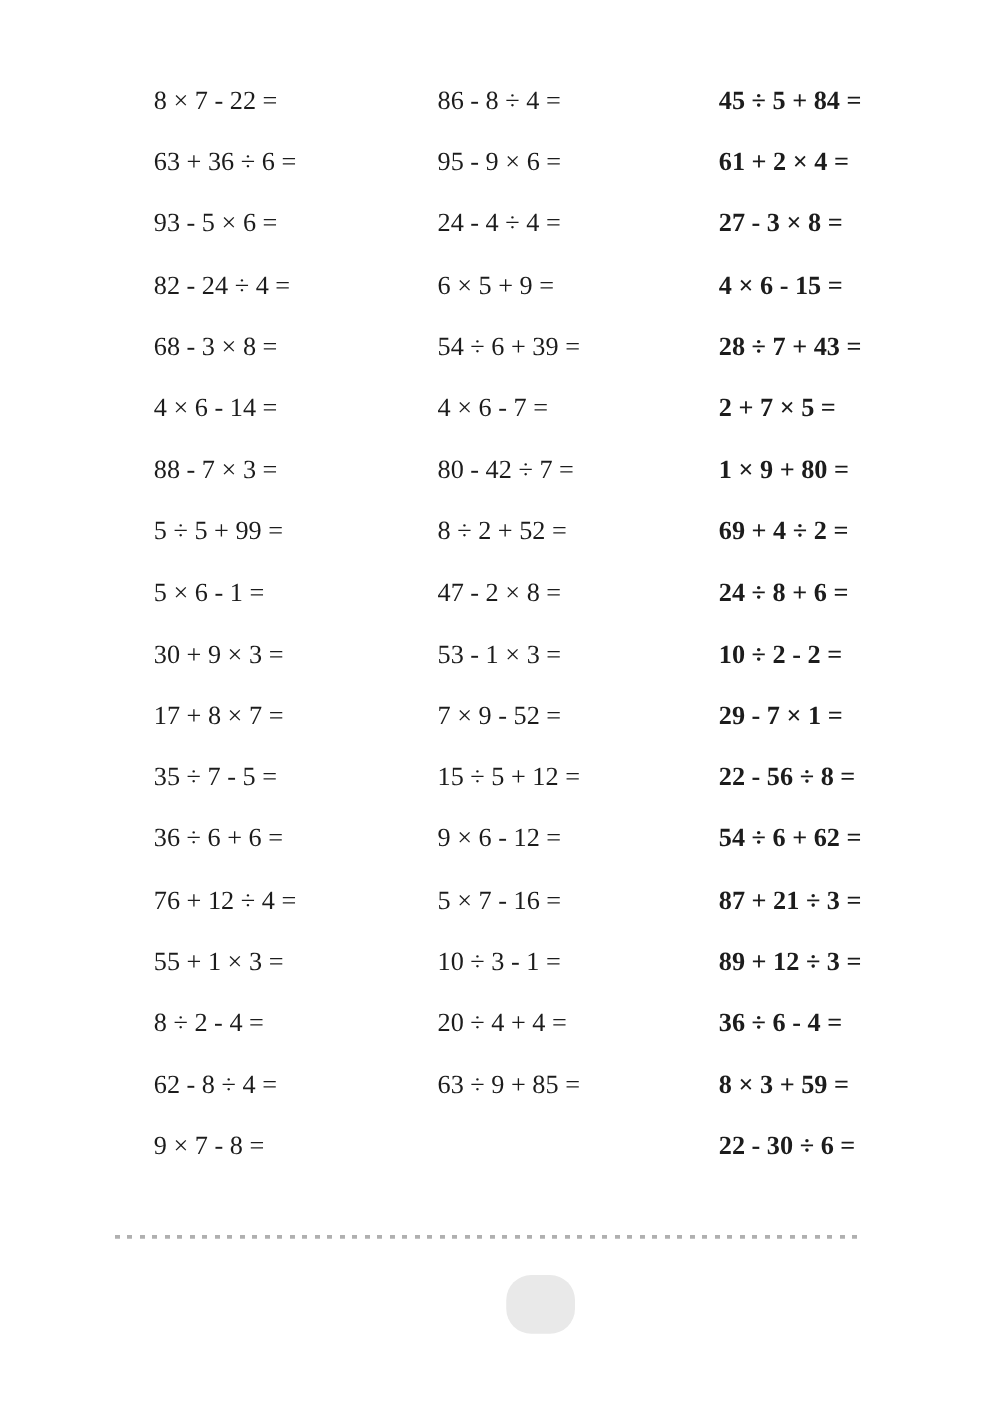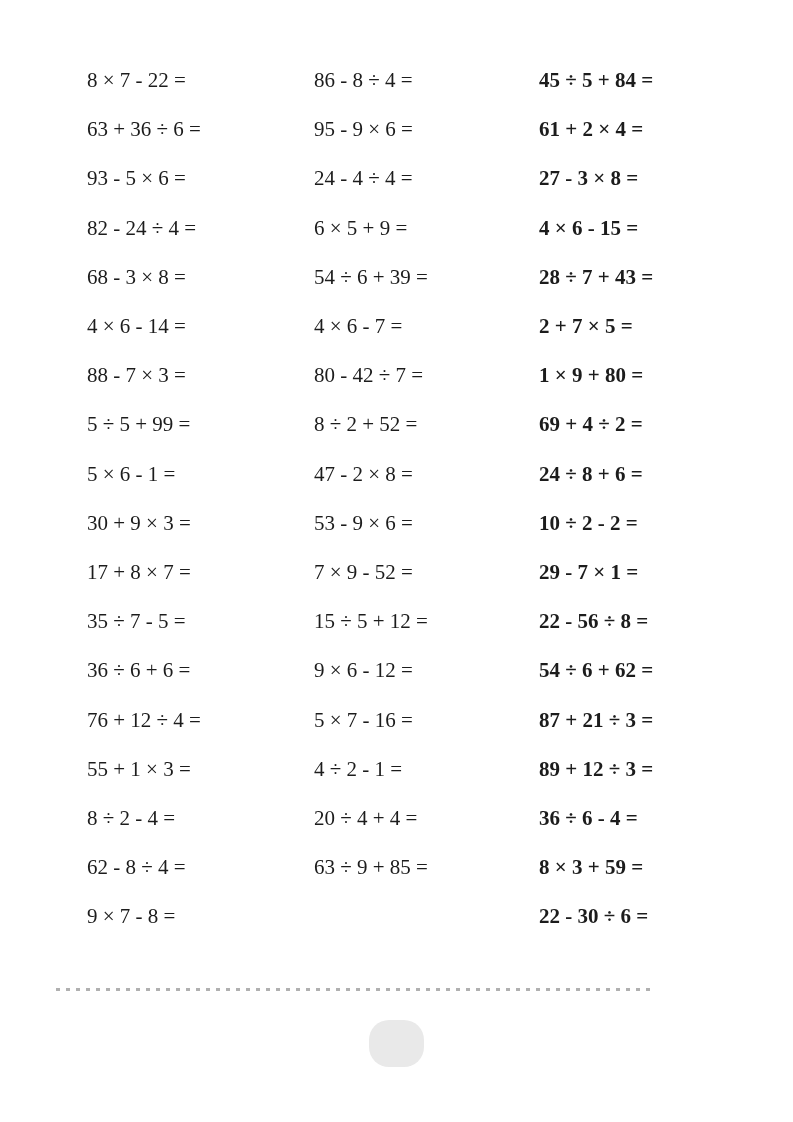--- a/index.html
+++ b/index.html
@@ -7,20 +7,21 @@
     padding: 0;
     background: #ffffff;
   }
   .page {
     position: relative;
     width: 654px;
     height: 1122px;
     background: var(--page-bg, #ffffff);
     font-family: "Liberation Serif", serif;
     overflow: hidden;
+    margin-left: 36px;
   }
   .col {
     position: absolute;
     top: 56px;
   }
   .col1 { left: 87px; }
   .col2 { left: 314px; text-align: center; }
   .col3 { left: 539px; font-weight: bold; }
   .problem {
     height: 49.2px;
@@ -79,26 +80,26 @@
   <div class="col col2">
       <div class="problem">86 - 8 ÷ 4 =</div>
       <div class="problem">95 - 9 × 6 =</div>
       <div class="problem">24 - 4 ÷ 4 =</div>
       <div class="problem">6 × 5 + 9 =</div>
       <div class="problem">54 ÷ 6 + 39 =</div>
       <div class="problem">4 × 6 - 7 =</div>
       <div class="problem">80 - 42 ÷ 7 =</div>
       <div class="problem">8 ÷ 2 + 52 =</div>
       <div class="problem">47 - 2 × 8 =</div>
-      <div class="problem">53 - 9 × 6 =</div>
+      <div class="problem">53 - 1 × 3 =</div>
       <div class="problem">7 × 9 - 52 =</div>
       <div class="problem">15 ÷ 5 + 12 =</div>
       <div class="problem">9 × 6 - 12 =</div>
       <div class="problem">5 × 7 - 16 =</div>
-      <div class="problem">4 ÷ 2 - 1 =</div>
+      <div class="problem">10 ÷ 3 - 1 =</div>
       <div class="problem">20 ÷ 4 + 4 =</div>
       <div class="problem">63 ÷ 9 + 85 =</div>
     </div>
   <div class="col col3">
       <div class="problem">45 ÷ 5 + 84 =</div>
       <div class="problem">61 + 2 × 4 =</div>
       <div class="problem">27 - 3 × 8 =</div>
       <div class="problem">4 × 6 - 15 =</div>
       <div class="problem">28 ÷ 7 + 43 =</div>
       <div class="problem">2 + 7 × 5 =</div>

